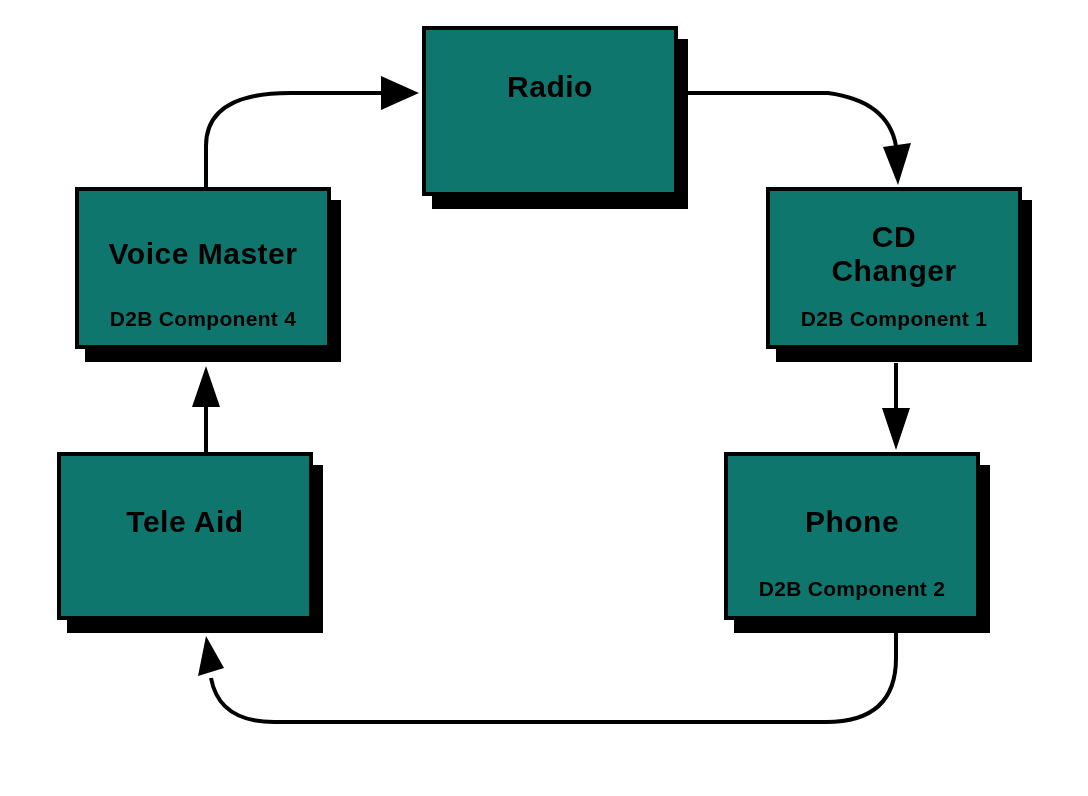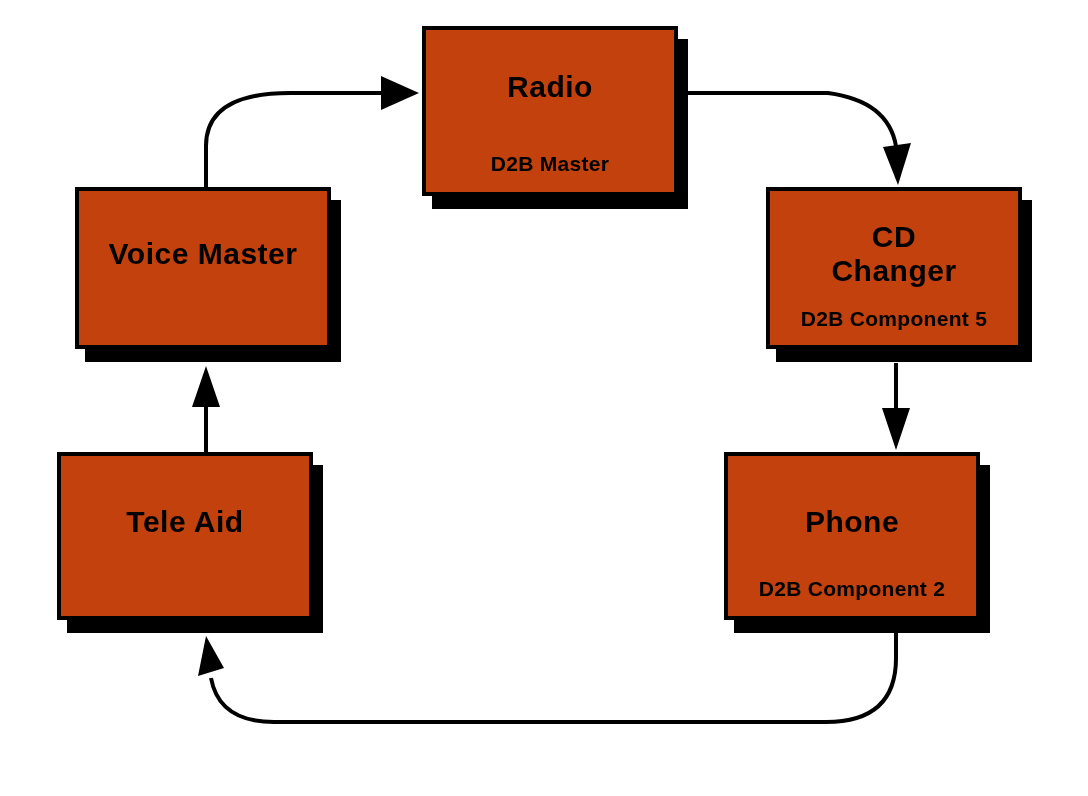--- a/index.html
+++ b/index.html
@@ -12,21 +12,21 @@
     position: relative;
     width: 1088px;
     height: 796px;
     background: #ffffff;
     overflow: hidden;
   }
   .node {
     position: absolute;
     box-sizing: border-box;
     width: 256px;
-    background: #c2410c;
+    background: #0f766e;
     border: 4px solid #000000;
     box-shadow: 10px 13px 0 #000000;
     z-index: 1;
   }
   .node--radio         { left: 422px; top: 26px;  height: 170px; }
   .node--voice-control { left: 75px;  top: 187px; height: 162px; }
   .node--cd-changer    { left: 766px; top: 187px; height: 162px; }
   .node--tele-aid      { left: 57px;  top: 452px; height: 168px; }
   .node--phone         { left: 724px; top: 452px; height: 168px; }
   .node-title {
@@ -100,31 +100,31 @@
     </g>
 
     <g>
       <path class="wire" d="M 896 631 L 896 658 Q 896 722 826 722 L 274 722 Q 219 722 211 678"></path>
       <polygon class="head" points="198,676 224,668 206,636"></polygon>
     </g>
   </svg>
 
   <div class="node node--radio">
     <div class="node-title">Radio</div>
-    <div class="node-subtitle">D2B Master</div>
   </div>
 
   <div class="node node--voice-control">
     <div class="node-title">Voice Master</div>
+    <div class="node-subtitle">D2B Component 4</div>
   </div>
 
   <div class="node node--cd-changer">
     <div class="node-title">CD
 Changer</div>
-    <div class="node-subtitle">D2B Component 5</div>
+    <div class="node-subtitle">D2B Component 1</div>
   </div>
 
   <div class="node node--tele-aid">
     <div class="node-title">Tele Aid</div>
   </div>
 
   <div class="node node--phone">
     <div class="node-title">Phone</div>
     <div class="node-subtitle">D2B Component 2</div>
   </div>

